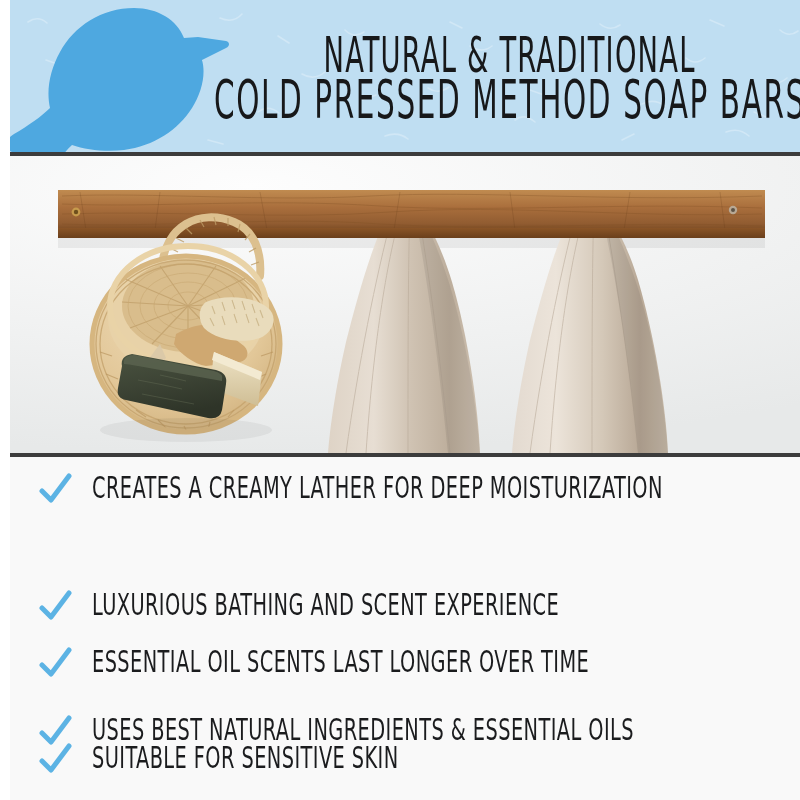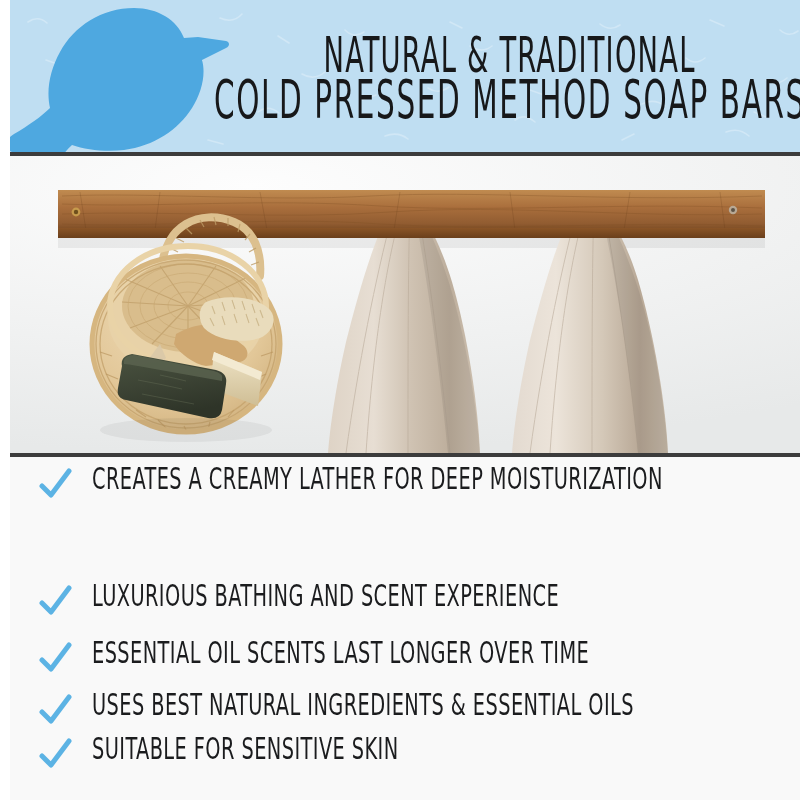--- a/index.html
+++ b/index.html
@@ -102,21 +102,21 @@
     left: 0; top: 457px;
     width: 800px;
     height: 343px;
     background: #f9f9f9;
   }
   .bullet {
     position: absolute;
     left: 28px;
     height: 44px;
     display: flex;
-    align-items: flex-start;
+    align-items: center;
   }
   .check {
     width: 34px;
     height: 34px;
     flex: 0 0 34px;
     margin-right: 20px;
   }
   .bullet-text {
     color: #1b1c1e;
     font-family: "DejaVu Sans Condensed", "Liberation Sans Narrow", "Liberation Sans", sans-serif;
@@ -440,21 +440,21 @@
       <div class="bullet-text">Essential Oil Scents Last Longer Over Time</div>
     </div>
 
     <div class="bullet" style="top:127px">
       <svg class="check" viewBox="0 0 34 34">
         <path d="M4 19 L13 28 L31 4" fill="none" stroke="#5cb3e4" stroke-width="5" stroke-linecap="round" stroke-linejoin="round"></path>
       </svg>
       <div class="bullet-text">Luxurious Bathing and Scent Experience</div>
     </div>
 
-    <div class="bullet" style="top:236px">
+    <div class="bullet" style="top:252px">
       <svg class="check" viewBox="0 0 34 34">
         <path d="M4 19 L13 28 L31 4" fill="none" stroke="#5cb3e4" stroke-width="5" stroke-linecap="round" stroke-linejoin="round"></path>
       </svg>
       <div class="bullet-text">Uses Best Natural Ingredients &amp; Essential Oils</div>
     </div>
 
     <div class="bullet" style="top:280px">
       <svg class="check" viewBox="0 0 34 34">
         <path d="M4 19 L13 28 L31 4" fill="none" stroke="#5cb3e4" stroke-width="5" stroke-linecap="round" stroke-linejoin="round"></path>
       </svg>

